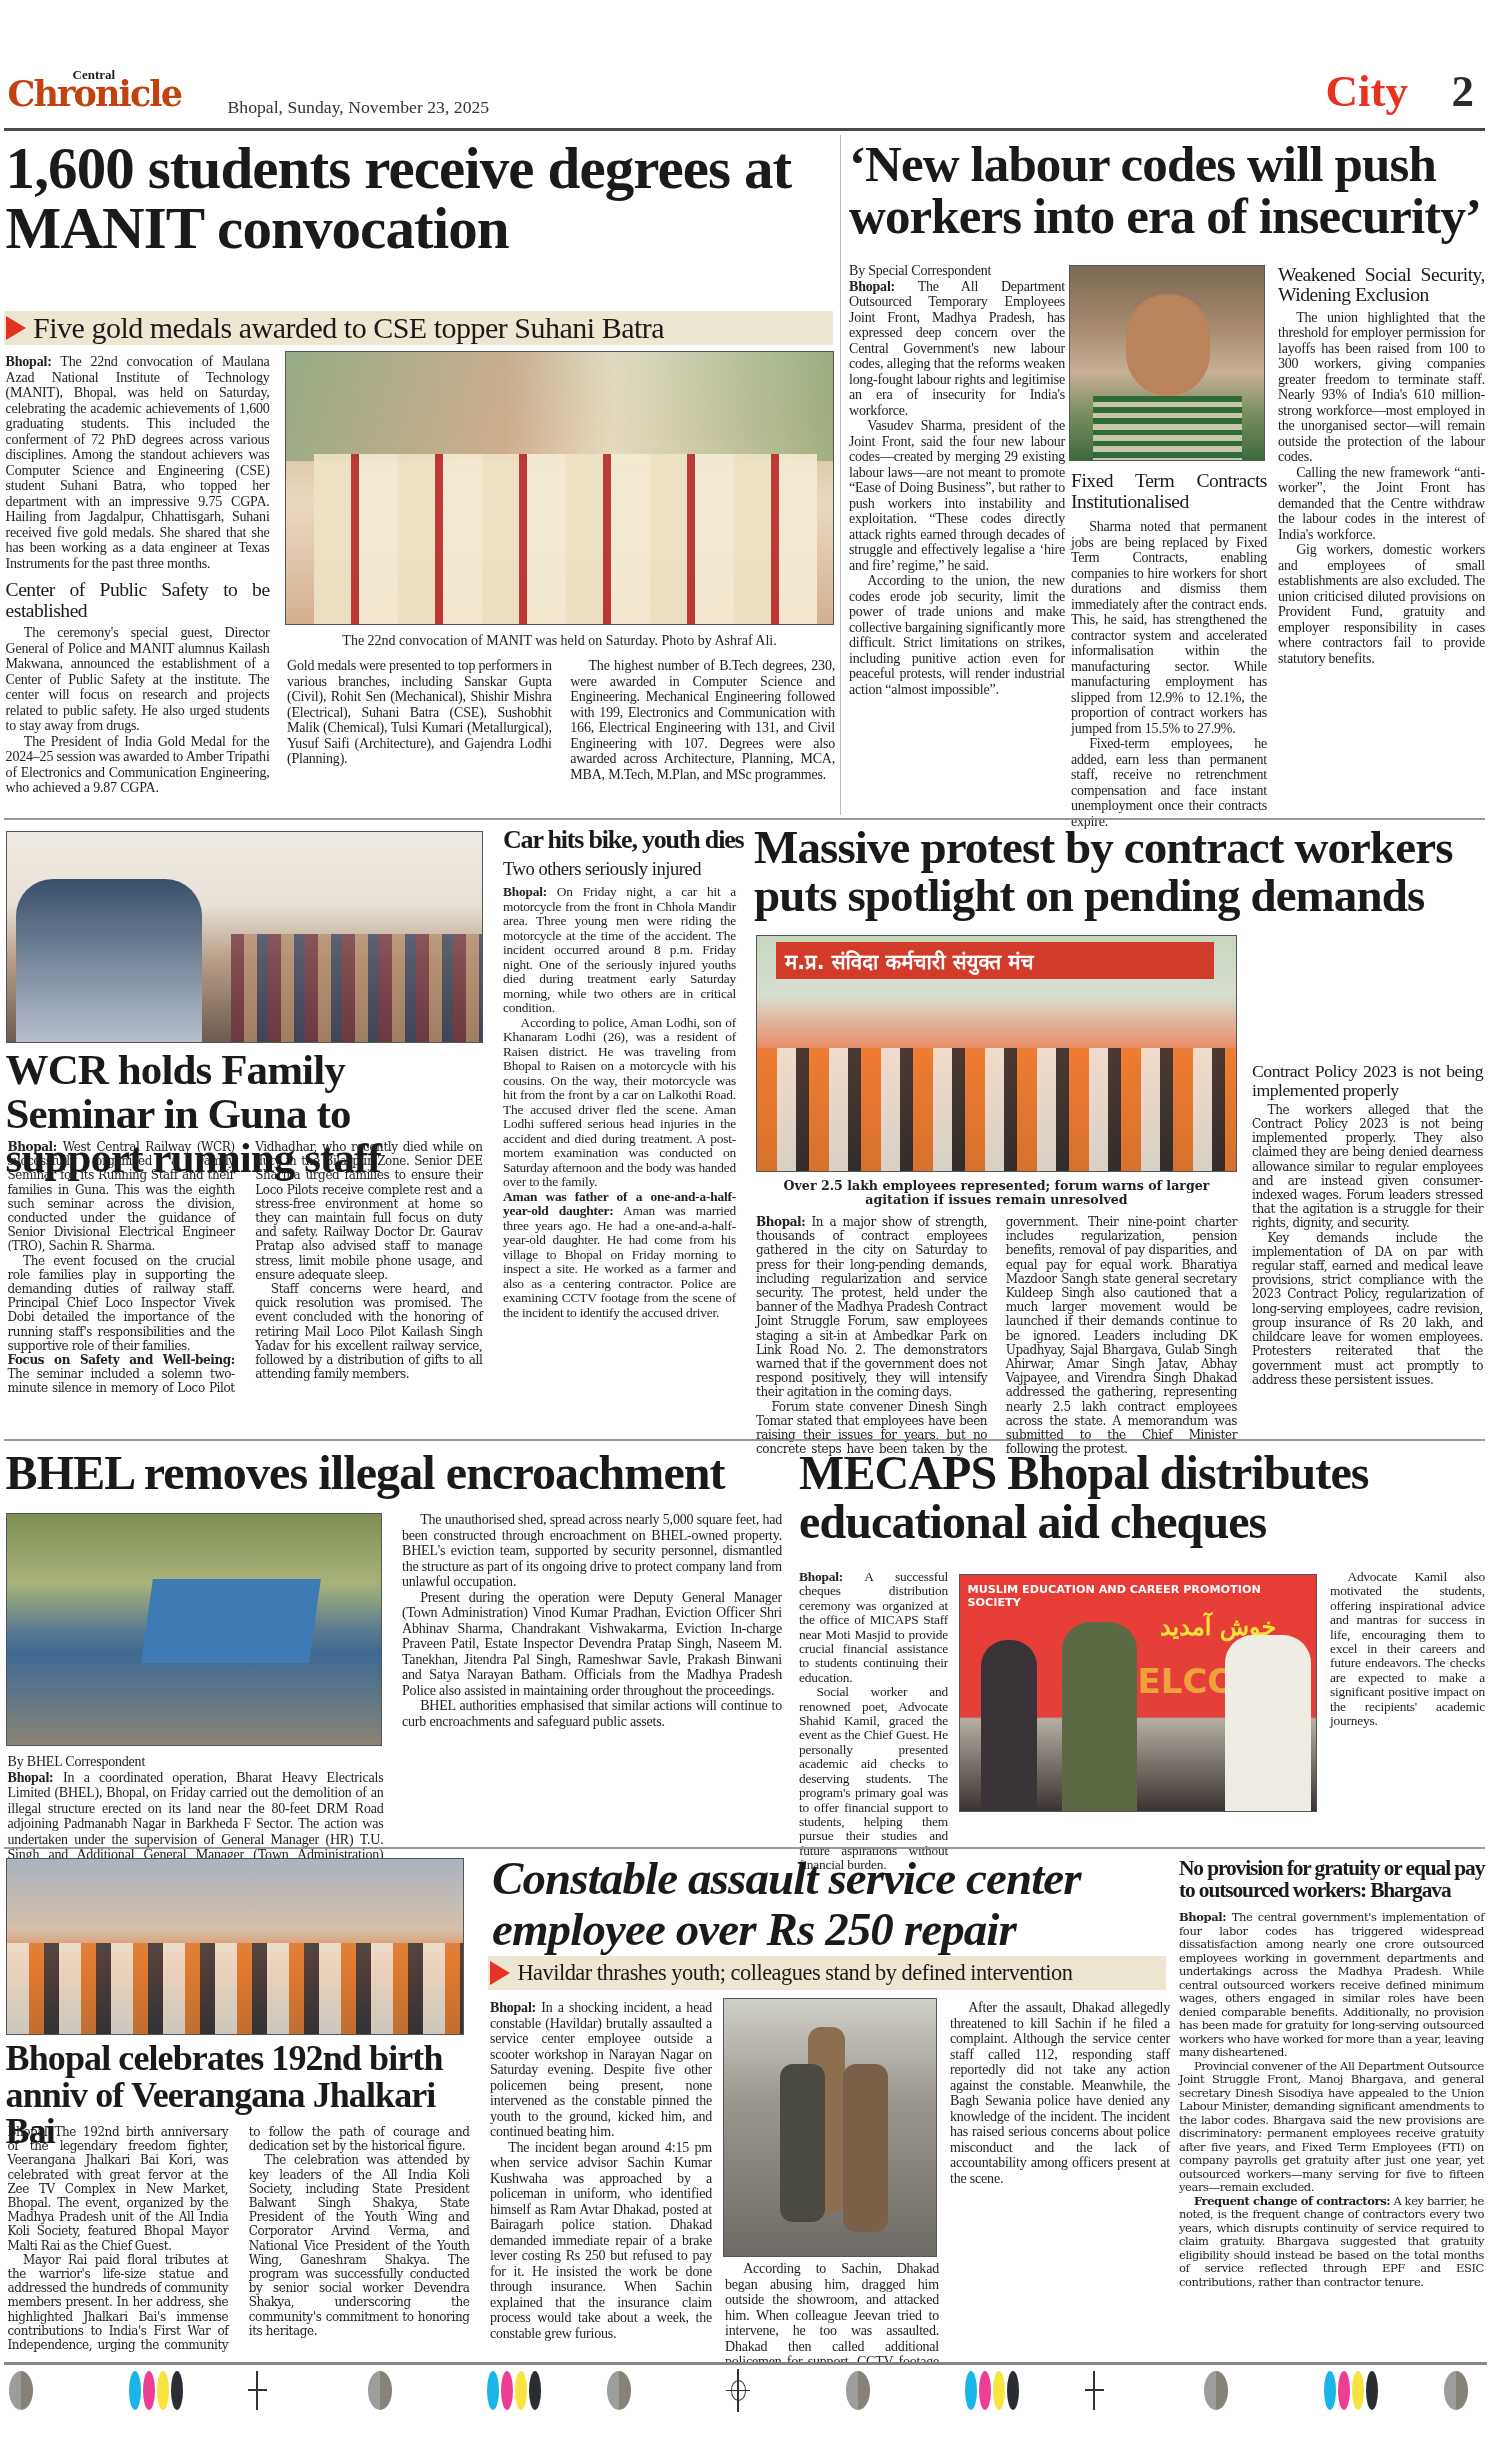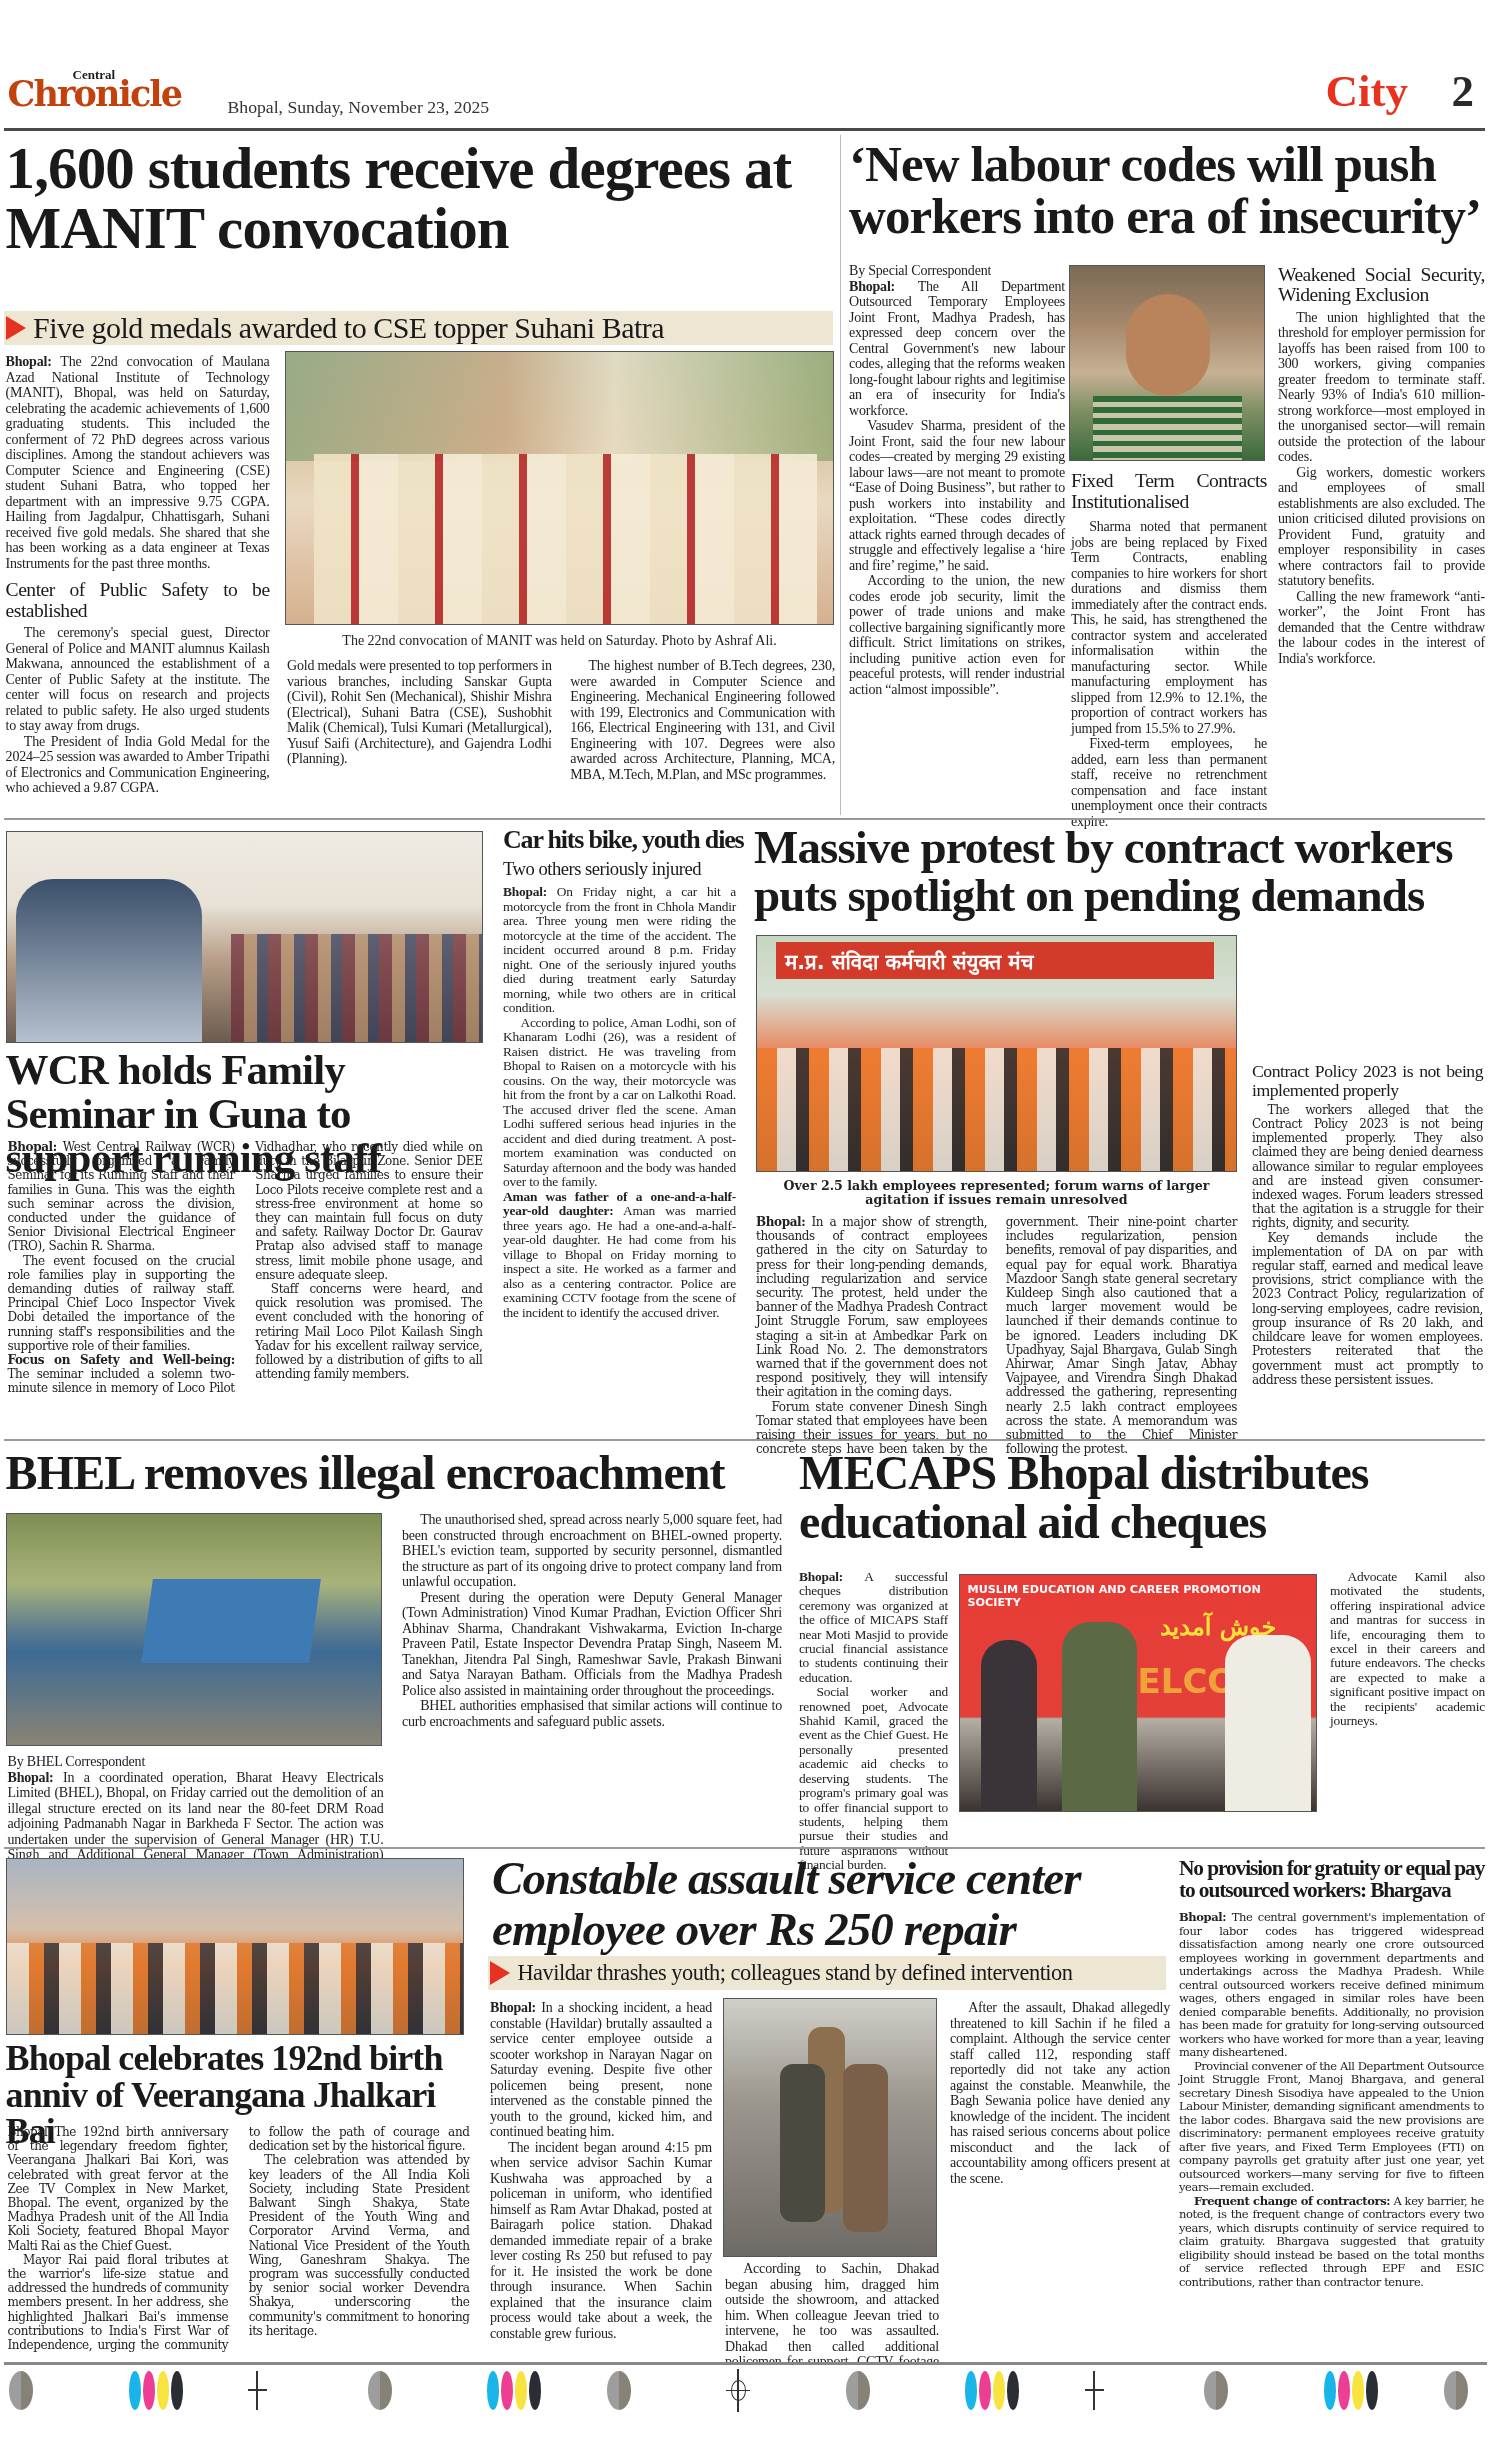--- a/index.html
+++ b/index.html
@@ -77,22 +77,22 @@
     <div class="abs" style="left:23px;top:130px;width:149px;height:65px;background:repeating-linear-gradient(180deg,#2f6a3a 0 5.6px,#c9c6a8 5.6px 11.2px);"></div>
   </div>
   <div class="abs body-text" style="left:1071px; top:471px; width:196px;">
     <h3 class="sub" style="font-size:19.6px; font-weight:normal; margin-bottom:7px;">Fixed Term Contracts Institutionalised</h3>
     <p>Sharma noted that permanent jobs are being replaced by Fixed Term Contracts, enabling companies to hire workers for short durations and dismiss them immediately after the contract ends. This, he said, has strengthened the contractor system and accelerated informalisation within the manufacturing sector. While manufacturing employment has slipped from 12.9% to 12.1%, the proportion of contract workers has jumped from 15.5% to 27.9%.</p>
     <p>Fixed-term employees, he added, earn less than permanent staff, receive no retrenchment compensation and face instant unemployment once their contracts expire.</p>
   </div>
   <div class="abs body-text" style="left:1278px; top:263px; width:207px;">
     <h3 class="sub" style="font-size:19.6px; font-weight:normal; margin:1.9px 0 3.7px;">Weakened Social Security, Widening Exclusion</h3>
     <p>The union highlighted that the threshold for employer permission for layoffs has been raised from 100 to 300 workers, giving companies greater freedom to terminate staff. Nearly 93% of India's 610 million-strong workforce—most employed in the unorganised sector—will remain outside the protection of the labour codes.</p>
+    <p>Calling the new framework “anti-worker”, the Joint Front has demanded that the Centre withdraw the labour codes in the interest of India's workforce.</p>
     <p>Gig workers, domestic workers and employees of small establishments are also excluded. The union criticised diluted provisions on Provident Fund, gratuity and employer responsibility in cases where contractors fail to provide statutory benefits.</p>
-    <p>Calling the new framework “anti-worker”, the Joint Front has demanded that the Centre withdraw the labour codes in the interest of India's workforce.</p>
   </div>
 </div>
 
 <div class="abs rule" style="left:3.7px; top:818px; width:1481px; height:1.9px; background:#999;"></div>
 
 <div>
   <div class="abs photo" style="left:5.6px; top:831px; width:477px; height:212px; background:linear-gradient(180deg,#f0ebe2 0%,#e7e1d6 35%,#b9a08a 60%,#6c5b50 100%);">
     <div class="abs" style="left:9.3px;top:47px;width:186px;height:166px;background:linear-gradient(180deg,#3a4f6a,#b8c2cf);border-radius:37px 37px 0 0;"></div>
     <div class="abs" style="left:224px;top:102px;width:253px;height:110px;background:repeating-linear-gradient(90deg,#6b2a38 0 13px,#b48d6a 13px 26px,#2f3a5a 26px 37px);opacity:0.7;"></div>
   </div>

